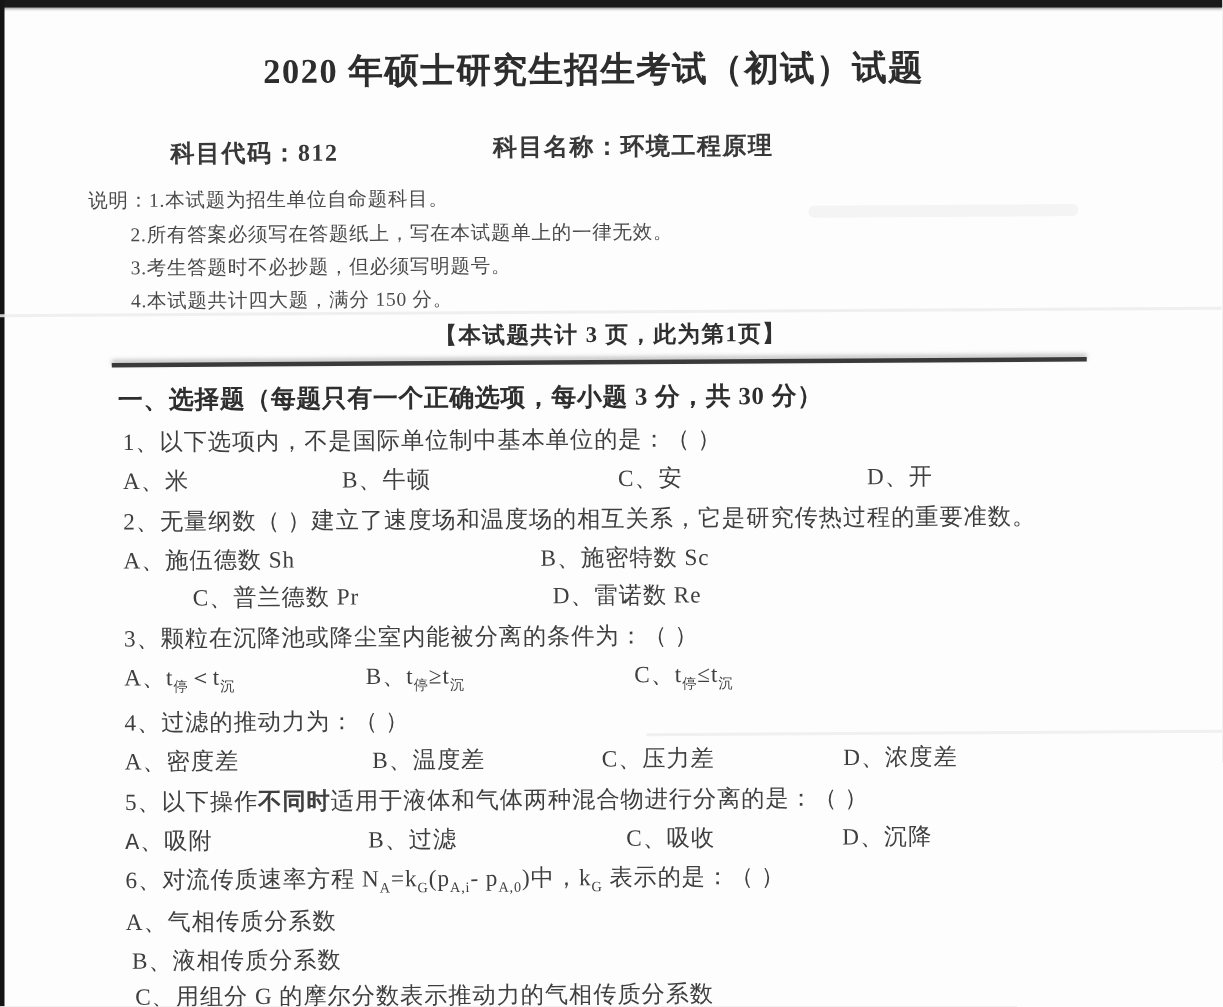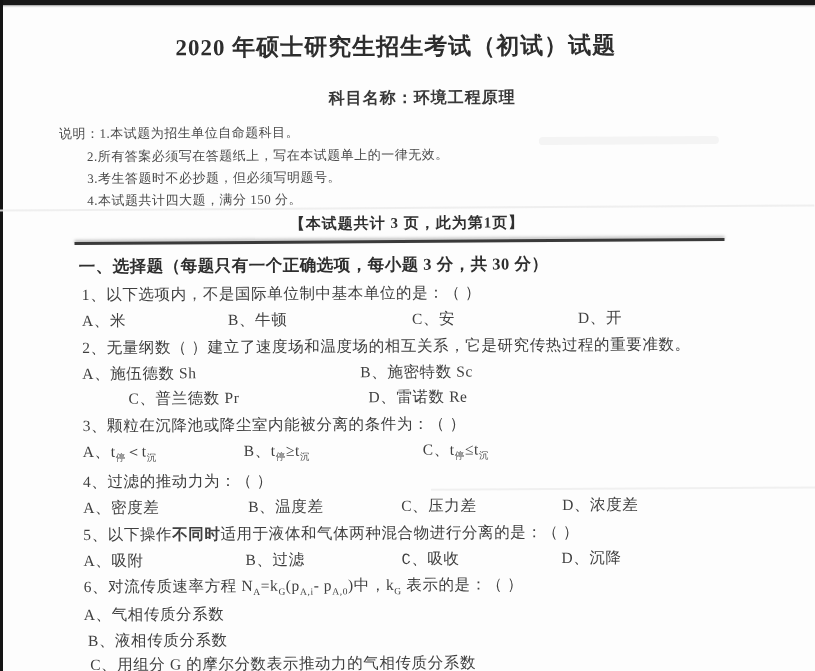--- a/index.html
+++ b/index.html
@@ -34,20 +34,21 @@
   <div class="topbar"></div>
   <div class="leftbar"></div>
 
   <div class="content">
     <div class="artifact a1"></div>
     <div class="artifact a2"></div>
     <div class="artifact a3"></div>
 
     <div class="ln title" style="top:31px;left:-10px;">2020 年硕士研究生招生考试（初试）试题</div>
 
+    <div class="ln subject" style="top:91px;left:115px;">科目代码：812</div>
     <div class="ln subject" style="top:88px;left:330px;">科目名称：环境工程原理</div>
 
     <div class="ln note" style="top:123px;left:60px;">
       <span>说明：</span><span>1.本试题为招生单位自命题科目。</span>
     </div>
     <div class="ln note" style="top:146px;left:88px;">2.所有答案必须写在答题纸上，写在本试题单上的一律无效。</div>
     <div class="ln note" style="top:168px;left:88px;">3.考生答题时不必抄题，但必须写明题号。</div>
     <div class="ln note" style="top:190px;left:88px;">4.本试题共计四大题，满分 150 分。</div>
 
     <div class="ln indicator" style="top:214px;left:0;">【本试题共计 3 页，此为第1页】</div>
@@ -84,23 +85,23 @@
     <div class="ln q" style="top:470px;left:82px;">4、过滤的推动力为：（ ）</div>
     <div class="row" style="top:496px;">
       <span class="opt" style="left:82px;">A、密度差</span>
       <span class="opt" style="left:247px;">B、温度差</span>
       <span class="opt" style="left:400px;">C、压力差</span>
       <span class="opt" style="left:561px;">D、浓度差</span>
     </div>
 
     <div class="ln q" style="top:523px;left:82px;">5、以下操作<b>不同时</b>适用于液体和气体两种混合物进行分离的是：（ ）</div>
     <div class="row" style="top:549px;">
-      <span class="opt" style="left:82px;">A、吸附</span>
+      <span class="opt" style="left:82px;font-family:Liberation Mono, monospace;">A、吸附</span>
       <span class="opt" style="left:244px;">B、过滤</span>
-      <span class="opt" style="left:400px;font-family:Liberation Mono, monospace;">C、吸收</span>
+      <span class="opt" style="left:416px;">C、吸收</span>
       <span class="opt" style="left:560px;">D、沉降</span>
     </div>
 
     <div class="ln q" style="top:575px;left:82px;">6、对流传质速率方程 N<sub>A</sub>=k<sub>G</sub>(p<sub>A,i</sub>- p<sub>A,0</sub>)中，k<sub>G</sub> 表示的是：（ ）</div>
     <div class="ln q" style="top:629px;left:86px;">B、液相传质分系数</div>
     <div class="ln q" style="top:603px;left:82px;">A、气相传质分系数</div>
     <div class="ln q" style="top:653px;left:88px;">C、用组分 G 的摩尔分数表示推动力的气相传质分系数</div>
   </div>
 </div>
 

